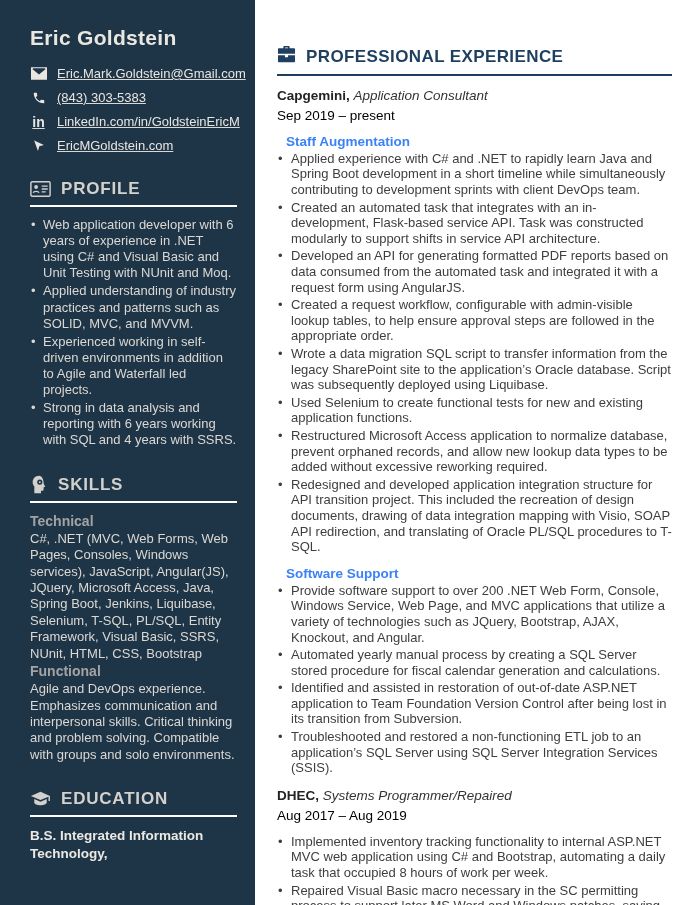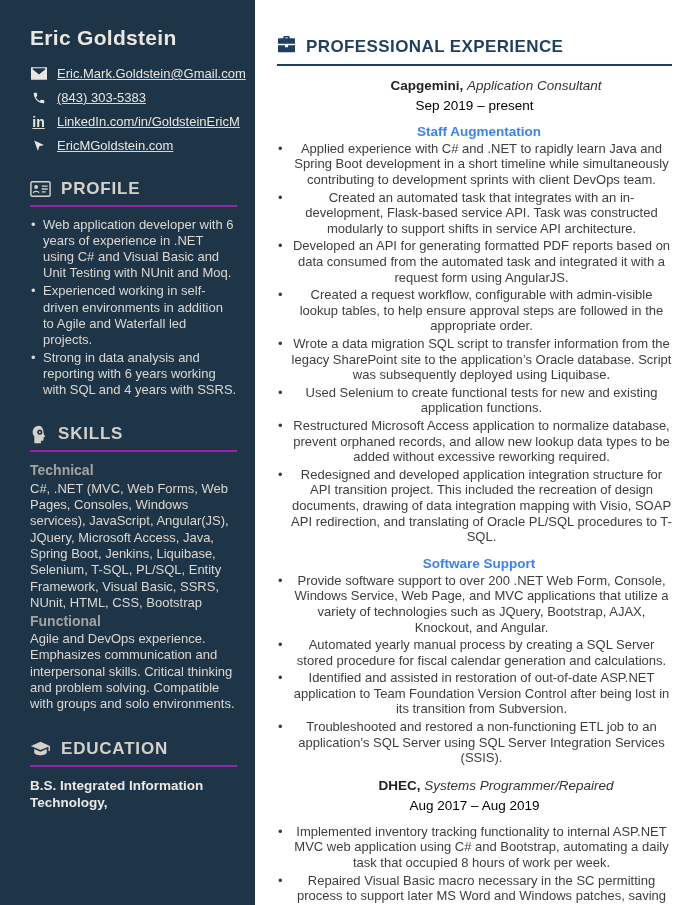--- a/index.html
+++ b/index.html
@@ -50,21 +50,21 @@
     font-size: 14px;
     color: #e9e6e1;
     line-height: 1;
   }
 
   .side-section { margin-top: 26px; }
   .side-header {
     display: flex;
     align-items: center;
     gap: 10px;
-    border-bottom: 2px solid #a21caf;
+    border-bottom: 2px solid #ffffff;
     padding-bottom: 6px;
   }
   .side-header .hdr-icon { display: flex; align-items: center; }
   .side-header .hdr-text {
     font-size: 17px;
     font-weight: 700;
     letter-spacing: 0.8px;
     color: #d4d1cc;
   }
   .side-body { margin-top: 10px; font-size: 13px; line-height: 1.24; }
@@ -94,39 +94,38 @@
   .edu-degree {
     font-weight: 700;
     font-size: 13.5px;
     color: #ece9e4;
     line-height: 1.3;
   }
 
   
   .main {
     flex: 1 1 auto;
-    padding: 36px 28px 0 22px;
+    padding: 46px 28px 0 22px;
     color: #3e3e3e;
-    text-align: center;
   }
   .main-header {
     display: flex;
     align-items: center;
     gap: 10px;
     border-bottom: 2.5px solid #1e3f5f;
     padding-bottom: 7px;
   }
   .main-header .hdr-text {
     font-size: 17px;
     font-weight: 700;
     letter-spacing: 0.4px;
     color: #1e3f5f;
   }
   .job { margin-top: 12px; }
-  .job-title-line { font-size: 13.5px; line-height: 1.25; margin-left: 43px; }
+  .job-title-line { font-size: 13.5px; line-height: 1.25; }
   .company { font-weight: 700; color: #232323; }
   .role { font-style: italic; color: #333333; }
   .dates { font-size: 13.5px; color: #000000; margin-top: 3px; }
   .job-subheading {
     font-size: 13.5px;
     font-weight: 700;
     color: #3b82f6;
     margin: 11px 0 2px 9px;
   }
   .main ul.dotlist { font-size: 13px; line-height: 1.2; }
@@ -185,20 +184,21 @@
               <circle cx="7.5" cy="7.5" r="2.4" fill="#d4d1cc" stroke="none"></circle>
               <path d="M3.8 14.8c.9-2.4 6.5-2.4 7.4 0" stroke-width="1.6"></path>
               <path d="M14.5 6.5h7.5M14.5 10h7.5M14.5 13.5h5" stroke-width="1.6"></path>
             </svg>
         </span>
         <span class="hdr-text">PROFILE</span>
       </div>
       <div class="side-body">
         <ul class="dotlist">
           <li>Web application developer with 6 years of experience in .NET using C# and Visual Basic and Unit Testing with NUnit and Moq.</li>
+          <li>Applied understanding of industry practices and patterns such as SOLID, MVC, and MVVM.</li>
           <li>Experienced working in self-driven environments in addition to Agile and Waterfall led projects.</li>
           <li>Strong in data analysis and reporting with 6 years working with SQL and 4 years with SSRS.</li>
         </ul>
       </div>
     </section>
 
     <section class="side-section">
       <div class="side-header">
         <span class="hdr-icon">
           <svg width="18" height="19" viewBox="0 0 22 24" fill="#d4d1cc">

